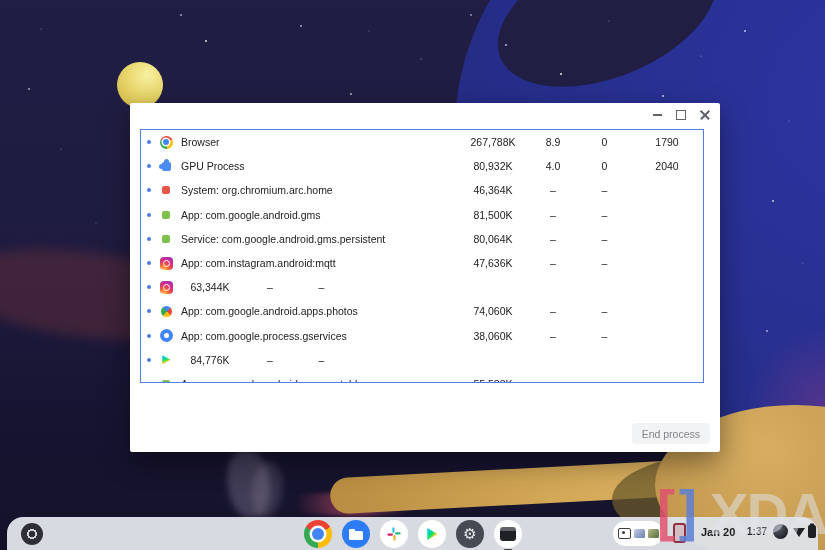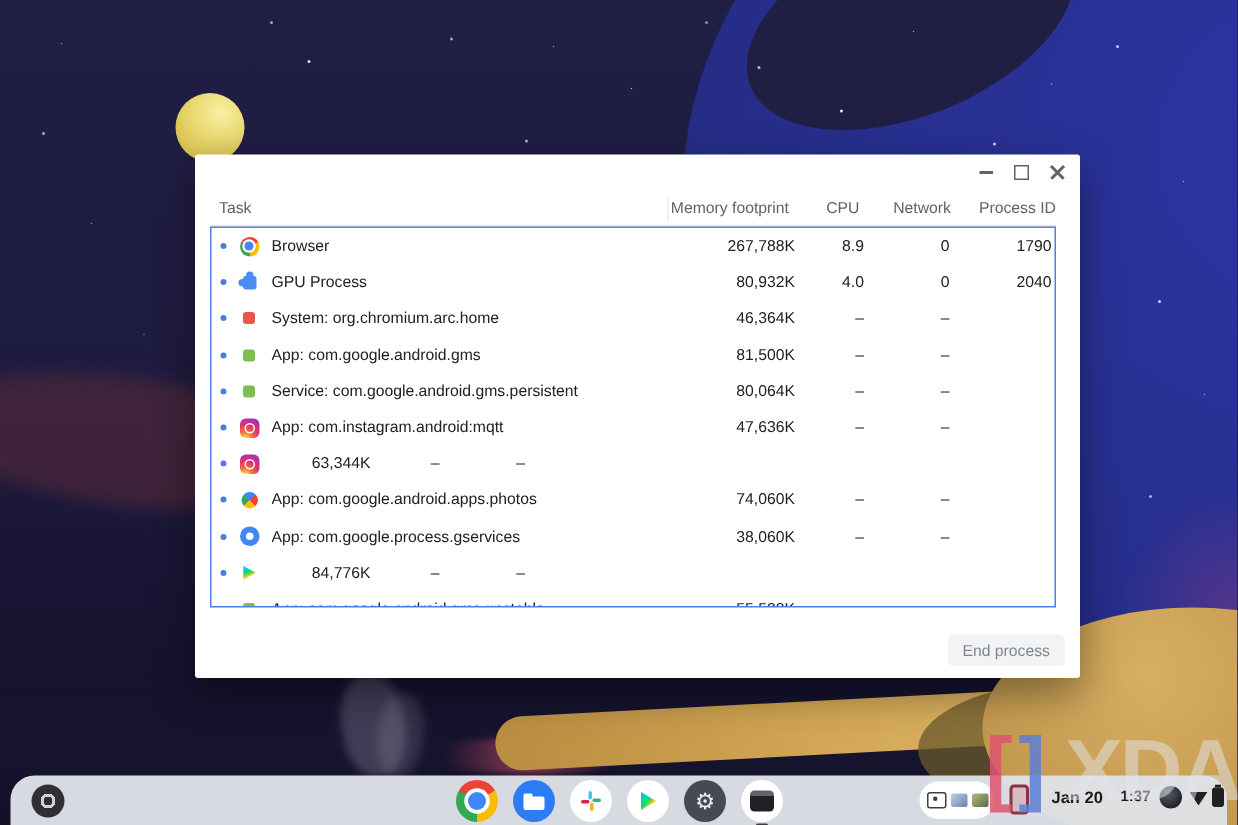--- a/index.html
+++ b/index.html
@@ -73,21 +73,21 @@
   .table-wrap{position:absolute;left:10px;right:16px;top:26px;}
   .thead{display:flex;align-items:center;height:21px;border-bottom:1px solid #e4e4e4;color:#5f6368;}
   .th-task{flex:1;padding-left:6px;border-right:1px solid #ececec;height:15px;line-height:15px;}
   .th{text-align:right;height:15px;line-height:15px;}
   .w-mem{width:80px;}.w-cpu{width:47px;}.w-net{width:61px;}.w-pid{width:70px;}
   .tbody{position:relative;height:254px;overflow:hidden;border:1.5px solid #4e7de9;box-sizing:border-box;}
   .trow{display:flex;align-items:center;height:24.2px;padding-left:6px;box-sizing:border-box;}
   .bullet{width:4px;height:4px;border-radius:50%;background:#4f7be0;flex:0 0 auto;}
   .row-ic{width:14px;height:14px;margin-left:8px;flex:0 0 auto;display:flex;align-items:center;justify-content:center;position:relative;}
   .c-task{flex:1;margin-left:8px;white-space:nowrap;overflow:hidden;}
-  .cell-r{text-align:right;}
+  .cell-r{text-align:center;}
   .c-mem{width:74px;}.c-cpu{width:46px;}.c-net{width:57px;}.c-pid{width:68px;padding-right:2px;}
   .footer-btn{position:absolute;right:10px;bottom:8px;height:21px;padding:0 10px;background:#f1f3f4;
     border:none;border-radius:4px;color:#80868b;font-size:10.5px;font-family:inherit;}
 
   
   .ic-chrome{width:13px;height:13px;border-radius:50%;position:relative;
     background:conic-gradient(from -60deg,#ea4335 0 120deg,#fbbc04 0 240deg,#34a853 0 360deg);}
   .ic-chrome::after{content:"";position:absolute;inset:3.5px;border-radius:50%;background:#4285f4;box-shadow:0 0 0 1.5px #fff;}
   .ic-puzzle{width:9px;height:9px;border-radius:2px;background:#4a8cf5;position:relative;}
   .ic-puzzle::before{content:"";position:absolute;width:5px;height:5px;border-radius:50%;background:#4a8cf5;left:2px;top:-2.5px;}
@@ -167,27 +167,20 @@
       <div class="win-btn">
           <span class="glyph-max"></span>
         </div>
       <div class="win-btn">
           <span class="glyph-close"></span>
         </div>
     </div>
   </div>
 
   <div class="table-wrap">
-    <div class="thead">
-      <span class="th-task">Task</span>
-      <span class="th w-mem">Memory footprint</span>
-      <span class="th w-cpu">CPU</span>
-      <span class="th w-net">Network</span>
-      <span class="th w-pid">Process ID</span>
-    </div>
     <div class="tbody">
         <div class="trow">
     <span class="bullet"></span>
     <span class="row-ic">
             <i class="ic-chrome"></i>
           </span>
     <span class="c-task">Browser</span>
     <span class="c-mem cell-r">267,788K</span>
     <span class="c-cpu cell-r">8.9</span>
     <span class="c-net cell-r">0</span>

